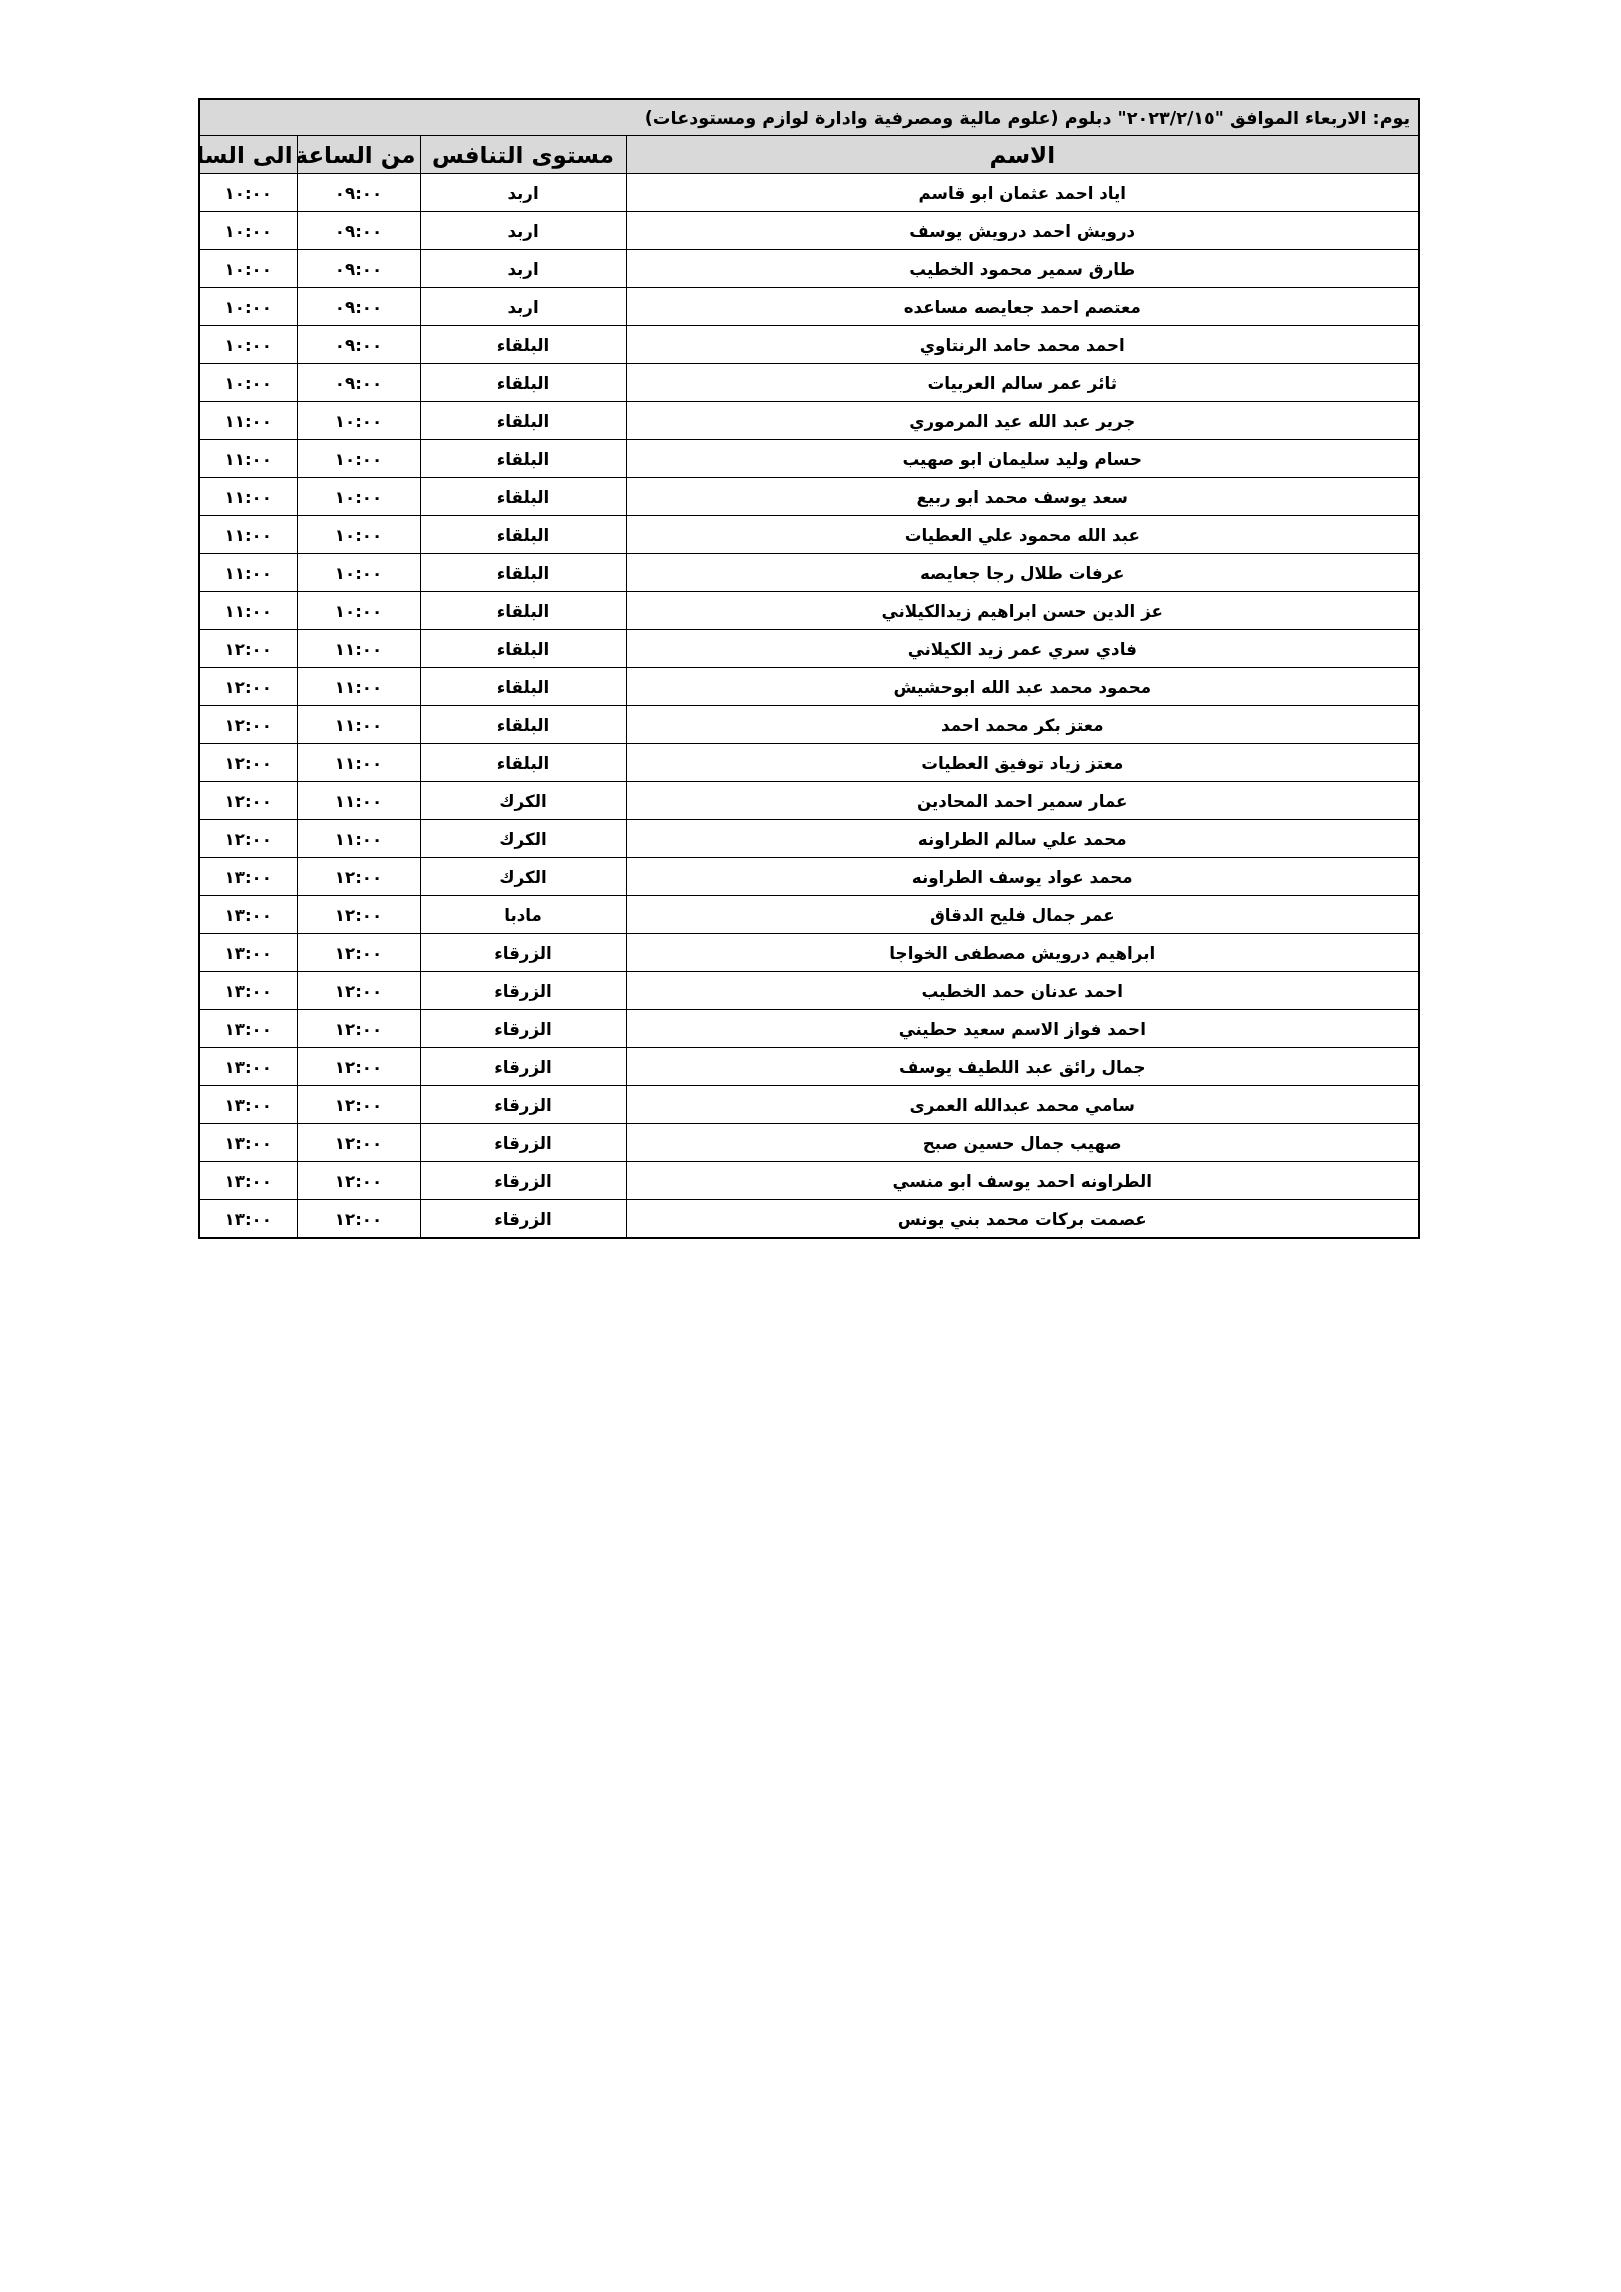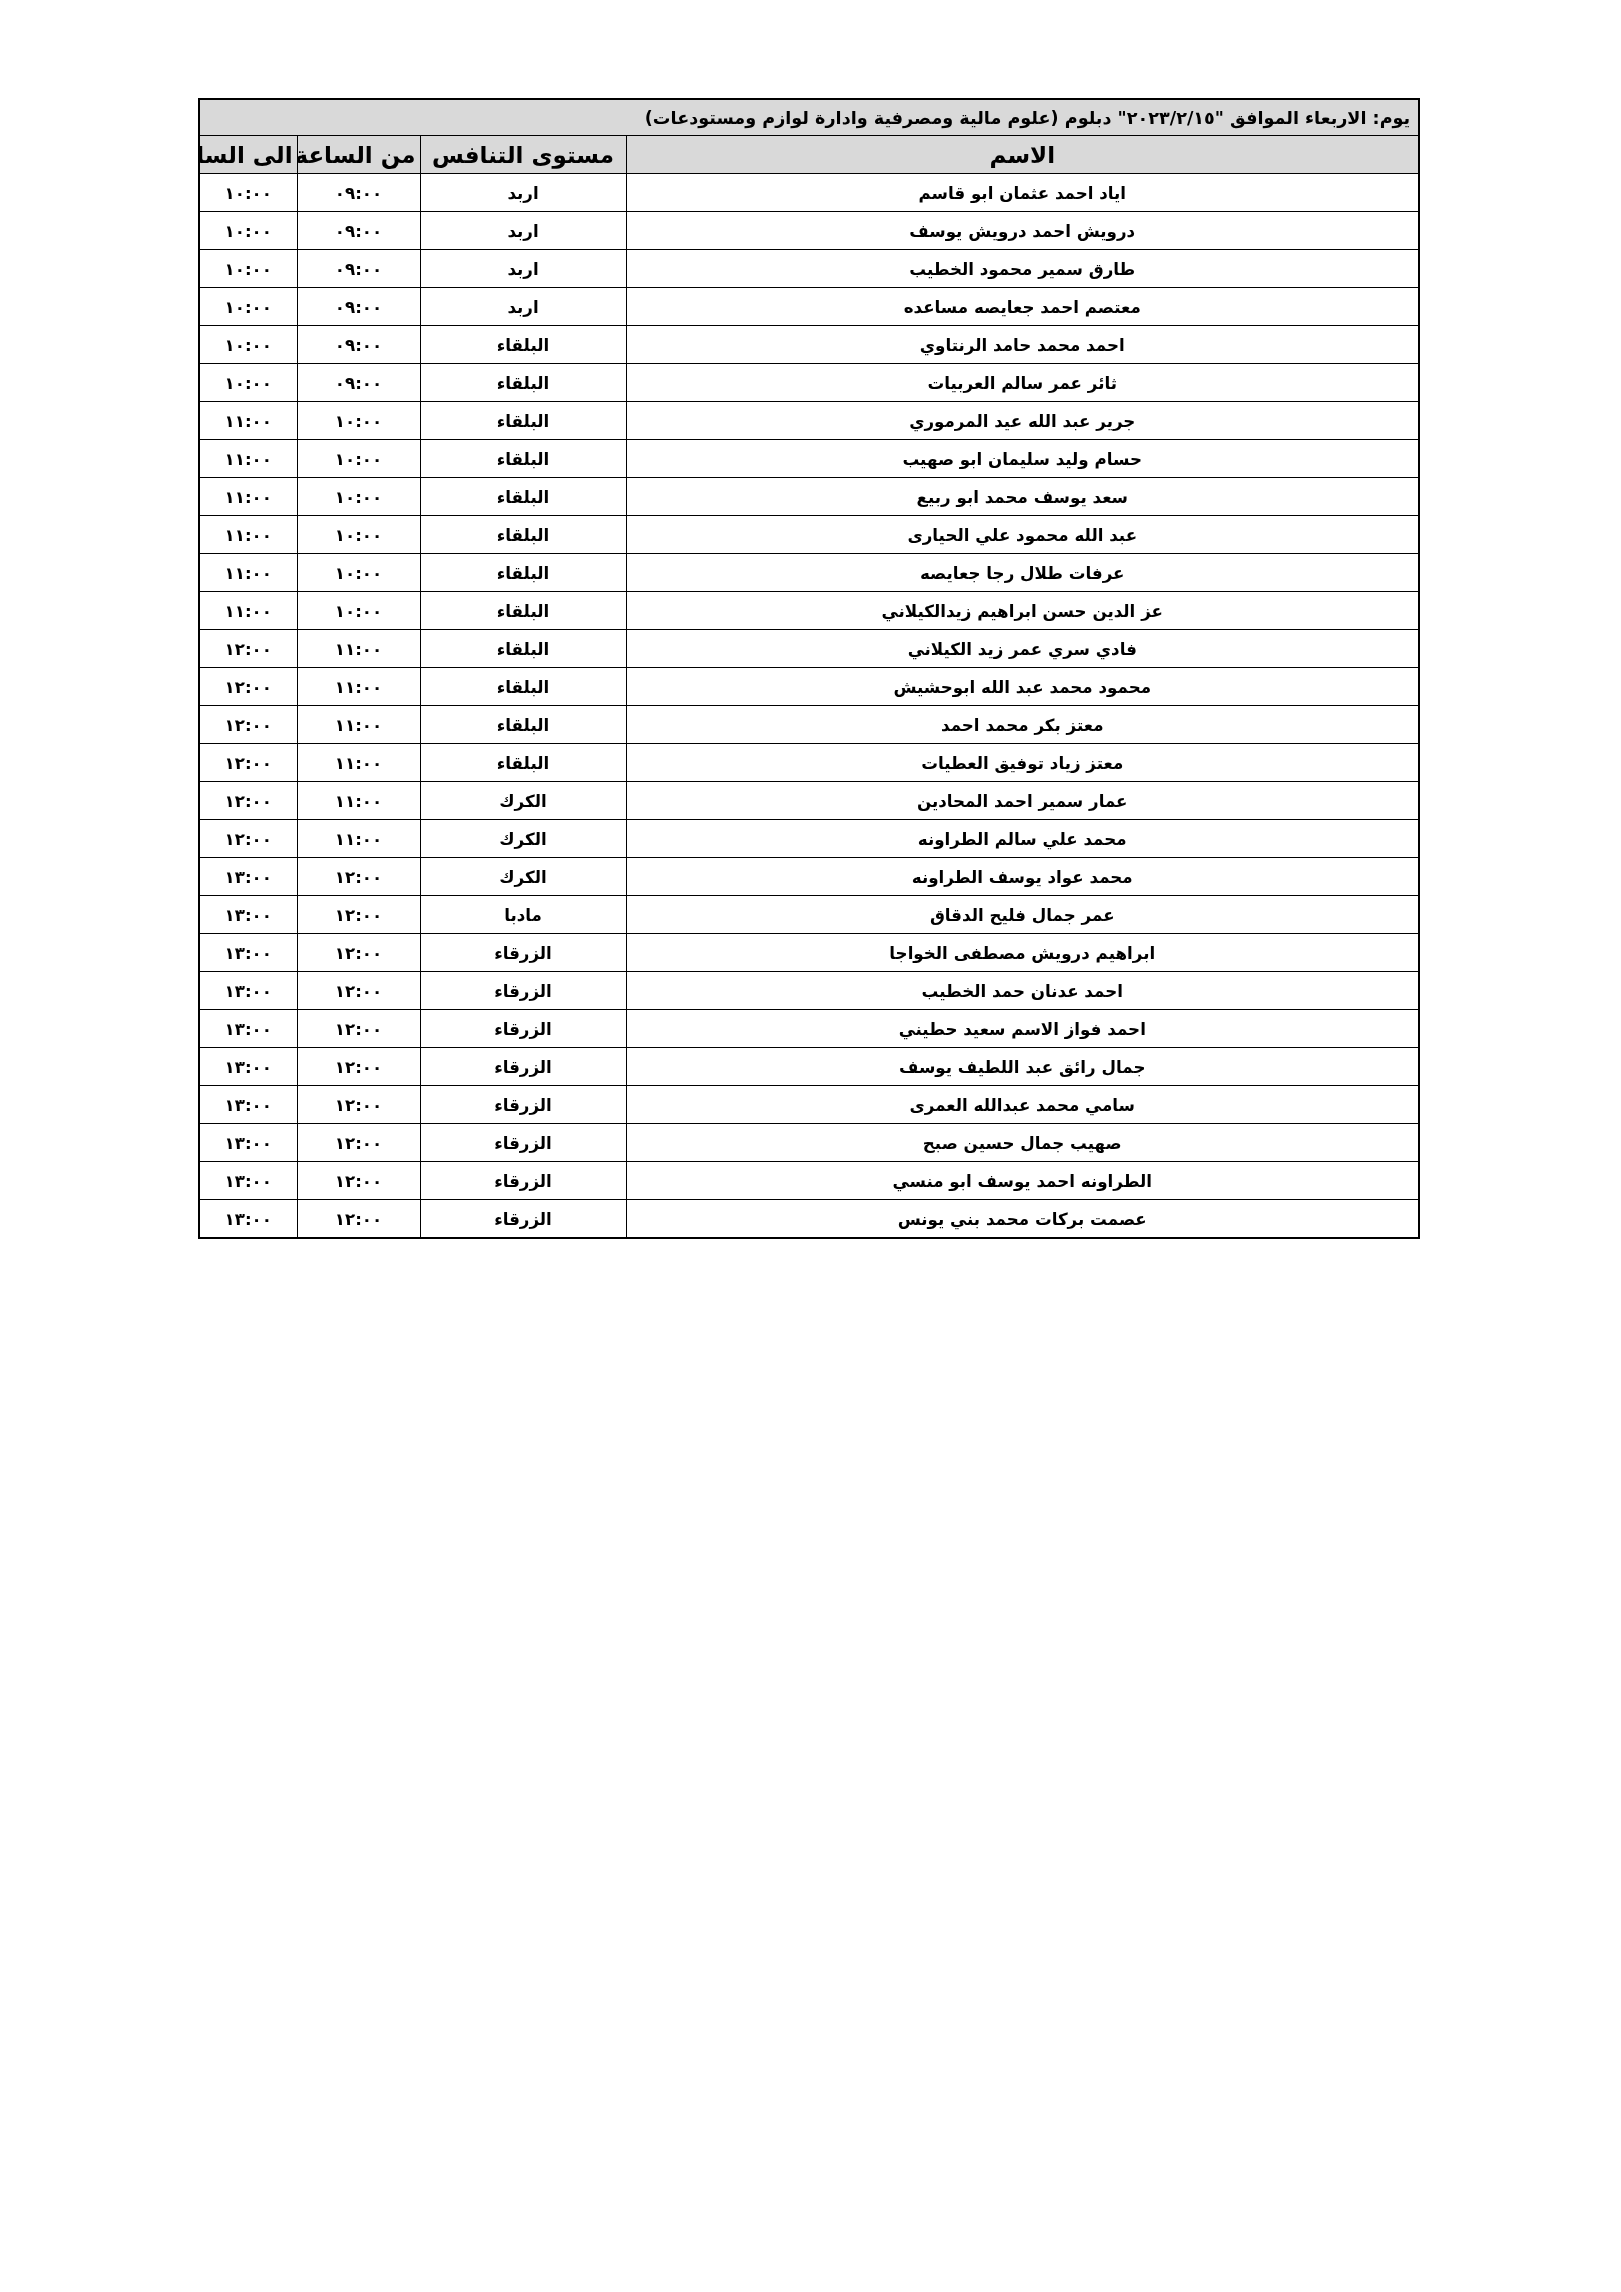--- a/index.html
+++ b/index.html
@@ -132,21 +132,21 @@
     <td>١٠:٠٠</td>
     <td>١١:٠٠</td>
   </tr>
         <tr class="data-row">
     <td>سعد يوسف محمد ابو ربيع</td>
     <td>البلقاء</td>
     <td>١٠:٠٠</td>
     <td>١١:٠٠</td>
   </tr>
         <tr class="data-row">
-    <td>عبد الله محمود علي الحيارى</td>
+    <td>عبد الله محمود علي العطيات</td>
     <td>البلقاء</td>
     <td>١٠:٠٠</td>
     <td>١١:٠٠</td>
   </tr>
         <tr class="data-row">
     <td>عرفات طلال رجا جعايصه</td>
     <td>البلقاء</td>
     <td>١٠:٠٠</td>
     <td>١١:٠٠</td>
   </tr>

